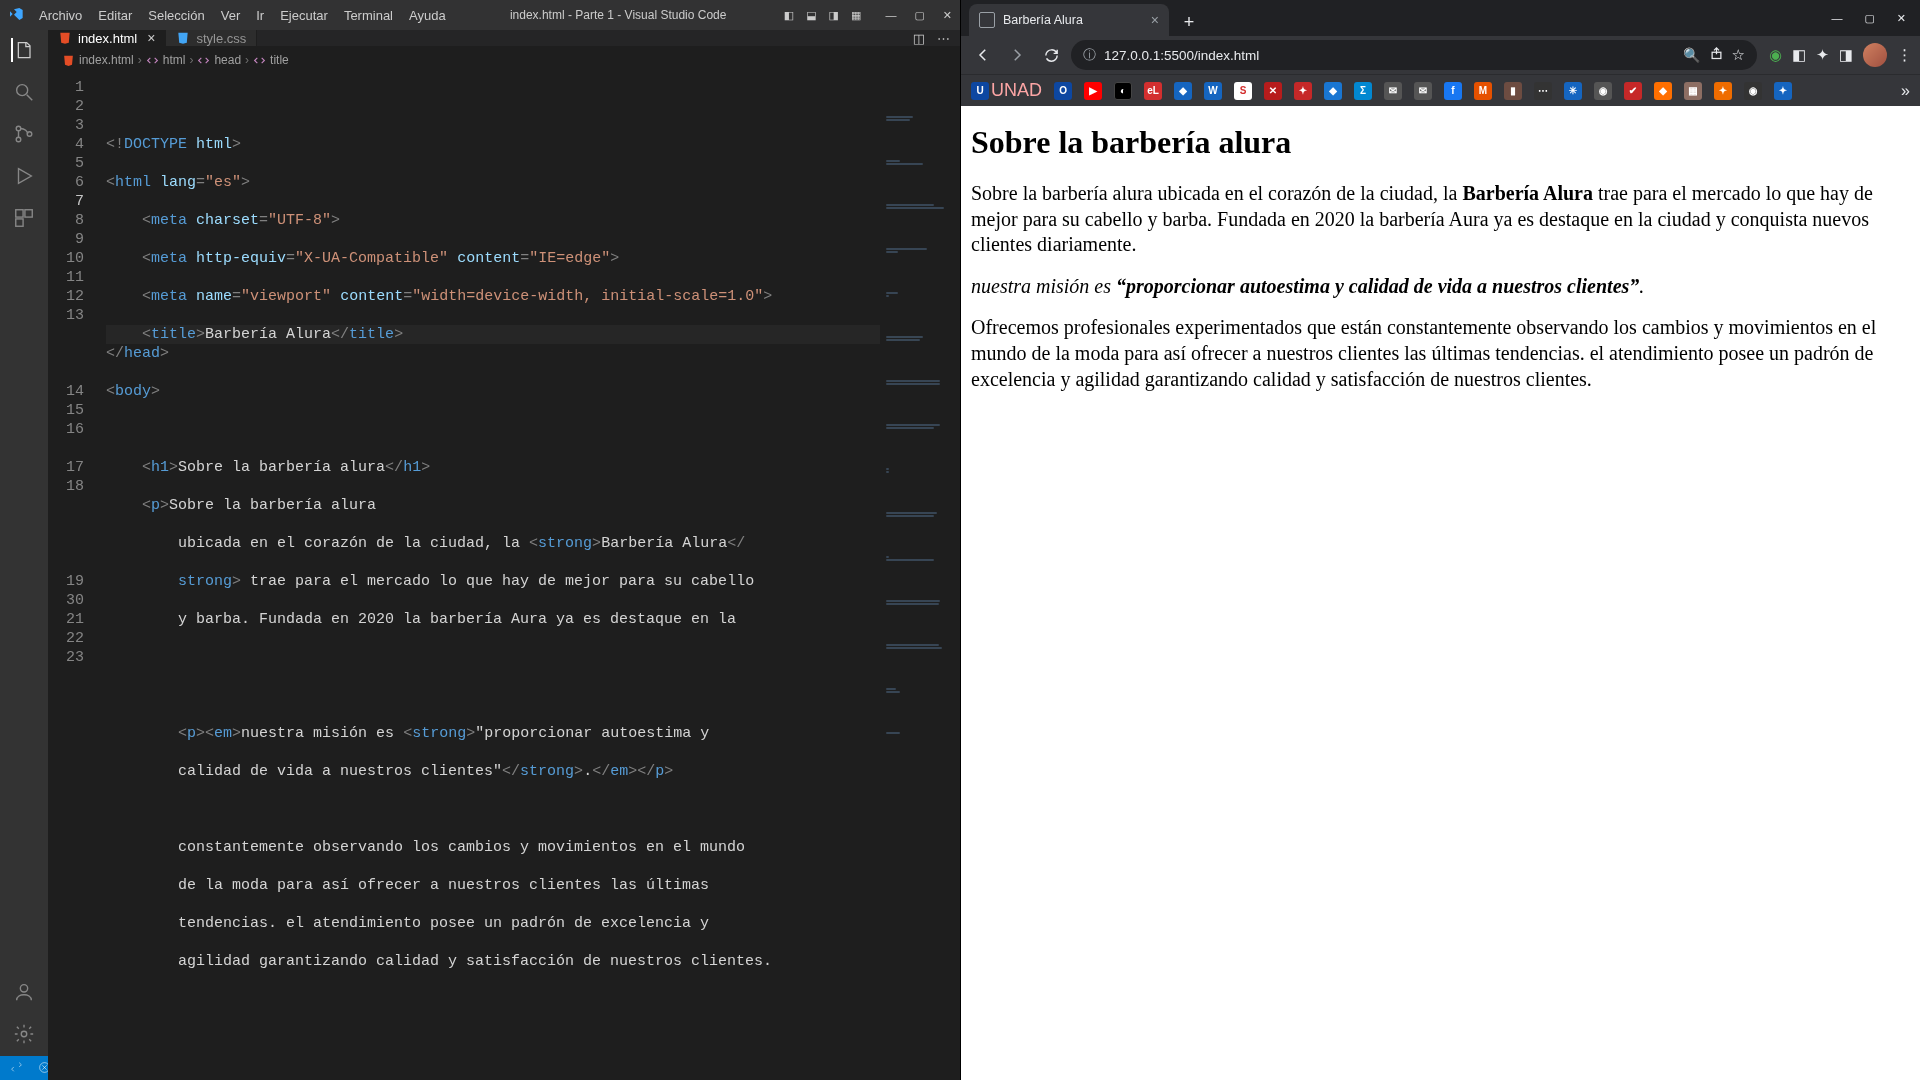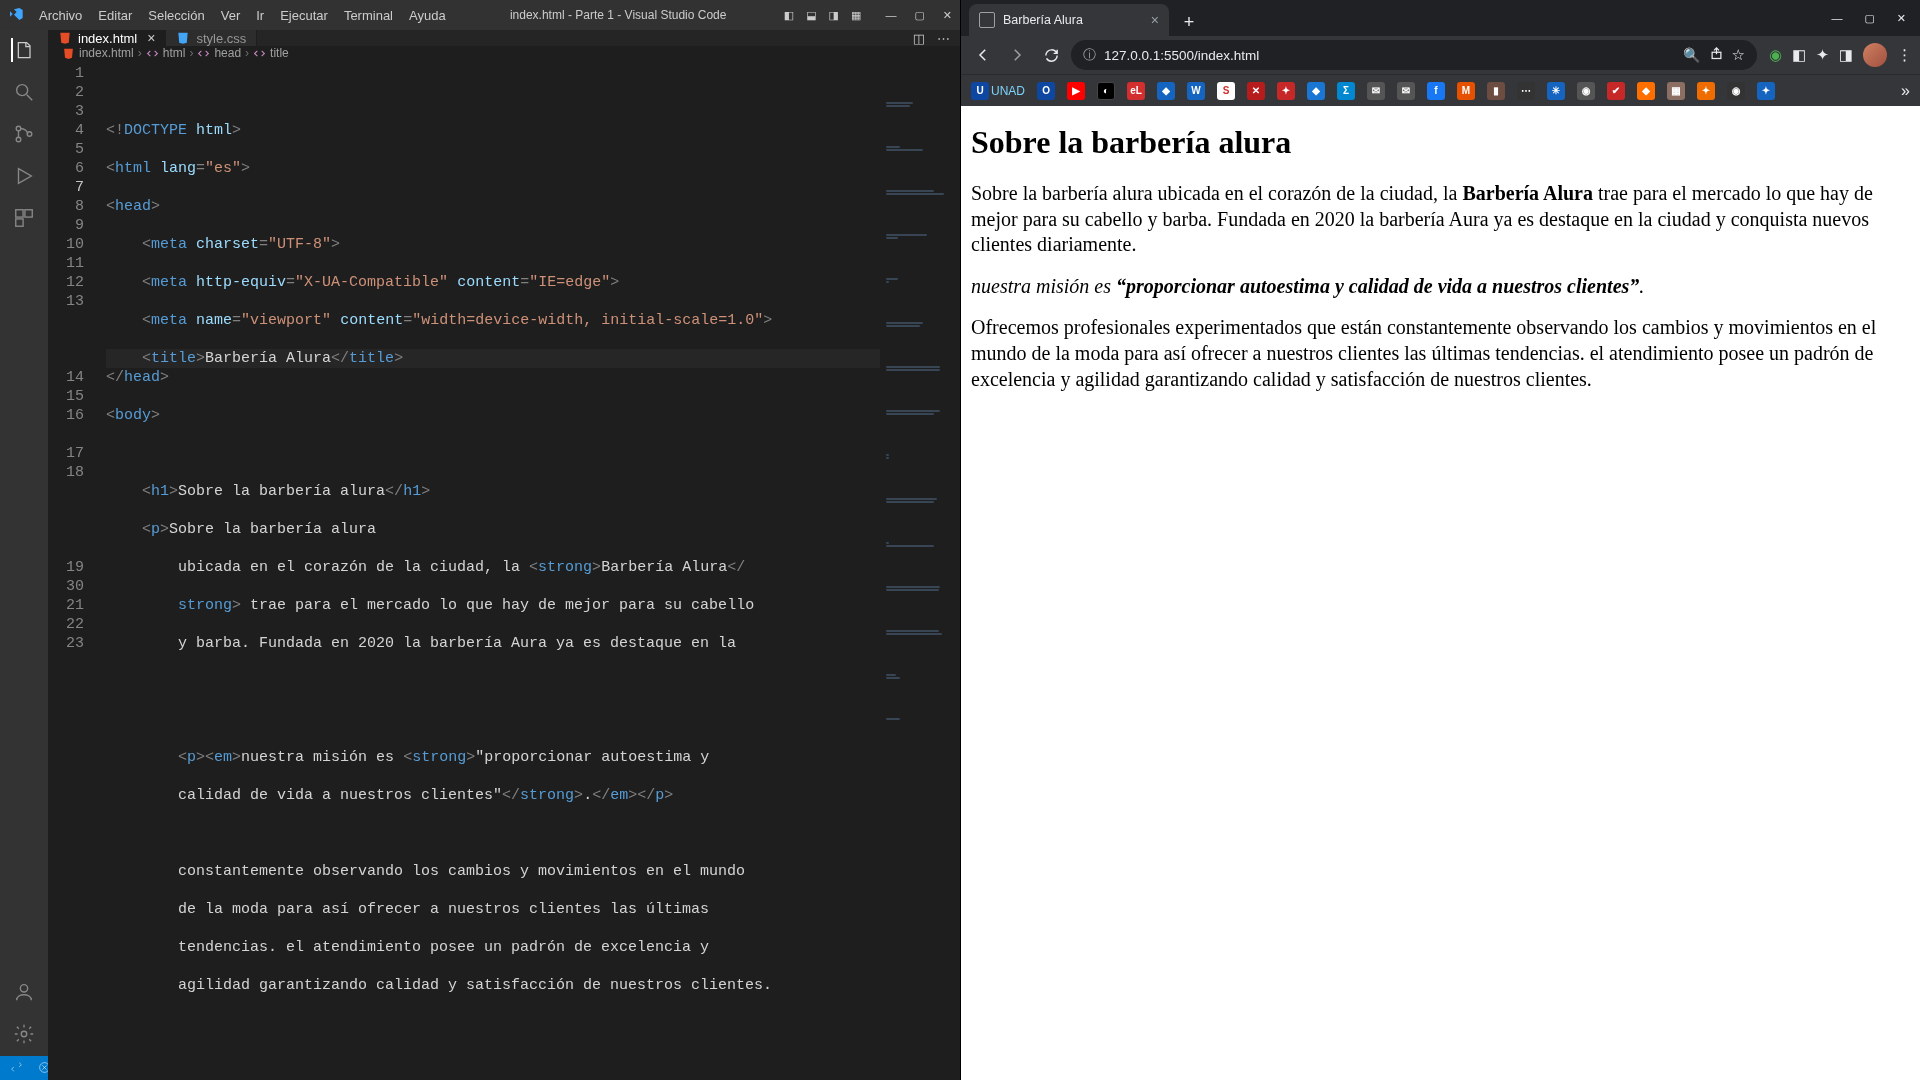--- a/index.html
+++ b/index.html
@@ -43,21 +43,21 @@
   width: 48px; background: #333333;
   display: flex; flex-direction: column; align-items: center;
   padding-top: 8px; gap: 18px;
 }
 .activity-bar .ab-item { width: 24px; height: 24px; display: flex; align-items: center; justify-content: center; opacity: 0.55; }
 .activity-bar .ab-item.active { opacity: 1; border-left: 2px solid #fff; margin-left: -2px; padding-left: 2px; }
 .activity-bar .ab-spacer { flex: 1; }
 .activity-bar svg { width: 22px; height: 22px; fill: none; stroke: #cccccc; stroke-width: 1.5; }
 
 
-.editor-group { flex: 1; display: flex; flex-direction: column; min-width: 0; }
+.editor-group { flex: 1; display: flex; flex-direction: column; min-width: 0; gap: 7px; }
 
 
 .tabs-row { height: 35px; background: #252526; display: flex; align-items: stretch; }
 .tab {
   display: flex; align-items: center; padding: 0 10px;
   background: #2d2d2d; color: #969696; border-right: 1px solid #1e1e1e;
   gap: 6px; font-size: 13px;
 }
 .tab.active { background: #1e1e1e; color: #ffffff; }
 .tab .file-icon { width: 14px; height: 14px; }
@@ -145,21 +145,21 @@
 .ch-icons-right span { color: #e8eaed; font-size: 15px; }
 .avatar { width: 24px; height: 24px; border-radius: 50%; background: linear-gradient(135deg,#d08060,#a05040); }
 
 
 .ch-bookmarks {
   height: 32px; background: #35363a;
   display: flex; align-items: center; padding: 0 10px; gap: 12px;
   border-top: 1px solid rgba(0,0,0,0.2);
 }
 .bm { width: 18px; height: 18px; border-radius: 3px; display: flex; align-items: center; justify-content: center; font-size: 10px; color: #fff; font-weight: bold; }
-.bm-label { color: #7dd3fc; font-size: 12px; margin-left: -4px; }
+.bm-label { color: #fca5a5; font-size: 18px; margin-left: -4px; }
 .bm-more { margin-left: auto; color: #e8eaed; font-size: 16px; }
 
 
 .page {
   flex: 1; background: #fff; color: #000;
   font-family: "Times New Roman", Times, serif;
   padding: 18px 10px;
   overflow: auto;
 }
 .page h1 { font-size: 32px; font-weight: bold; margin-bottom: 20px; }
@@ -340,21 +340,20 @@
             <div>30</div>
             <div>21</div>
             <div>22</div>
             <div>23</div>
         </div>
         <div class="code-area">
 
 
 <div class="line"><span class="t-pun">&lt;!</span><span class="t-doc">DOCTYPE</span> <span class="t-attr">html</span><span class="t-pun">&gt;</span></div>
 <div class="line"><span class="t-pun">&lt;</span><span class="t-tag">html</span> <span class="t-attr">lang</span><span class="t-pun">=</span><span class="t-str">"es"</span><span class="t-pun">&gt;</span></div>
-<div class="line"><span class="t-pun">&lt;</span><span class="t-tag">head</span><span class="t-pun">&gt;</span></div>
 <div class="line">    <span class="t-pun">&lt;</span><span class="t-tag">meta</span> <span class="t-attr">charset</span><span class="t-pun">=</span><span class="t-str">"UTF-8"</span><span class="t-pun">&gt;</span></div>
 <div class="line">    <span class="t-pun">&lt;</span><span class="t-tag">meta</span> <span class="t-attr">http-equiv</span><span class="t-pun">=</span><span class="t-str">"X-UA-Compatible"</span> <span class="t-attr">content</span><span class="t-pun">=</span><span class="t-str">"IE=edge"</span><span class="t-pun">&gt;</span></div>
 <div class="line">    <span class="t-pun">&lt;</span><span class="t-tag">meta</span> <span class="t-attr">name</span><span class="t-pun">=</span><span class="t-str">"viewport"</span> <span class="t-attr">content</span><span class="t-pun">=</span><span class="t-str">"width=device-width, initial-scale=1.0"</span><span class="t-pun">&gt;</span></div>
 <div class="line current-line">    <span class="t-pun">&lt;</span><span class="t-tag">title</span><span class="t-pun">&gt;</span><span class="t-txt">Barbería Alura</span><span class="t-pun">&lt;/</span><span class="t-tag">title</span><span class="t-pun">&gt;</span></div>
 <div class="line"><span class="t-pun">&lt;/</span><span class="t-tag">head</span><span class="t-pun">&gt;</span></div>
 <div class="line"><span class="t-pun">&lt;</span><span class="t-tag">body</span><span class="t-pun">&gt;</span></div>
 <div class="line">&nbsp;</div>
 <div class="line">    <span class="t-pun">&lt;</span><span class="t-tag">h1</span><span class="t-pun">&gt;</span><span class="t-txt">Sobre la barbería alura</span><span class="t-pun">&lt;/</span><span class="t-tag">h1</span><span class="t-pun">&gt;</span></div>
 <div class="line">    <span class="t-pun">&lt;</span><span class="t-tag">p</span><span class="t-pun">&gt;</span><span class="t-txt">Sobre la barbería alura</span></div>
 <div class="line">        <span class="t-txt">ubicada en el corazón de la ciudad, la </span><span class="t-pun">&lt;</span><span class="t-tag">strong</span><span class="t-pun">&gt;</span><span class="t-txt">Barbería Alura</span><span class="t-pun">&lt;/</span></div>

